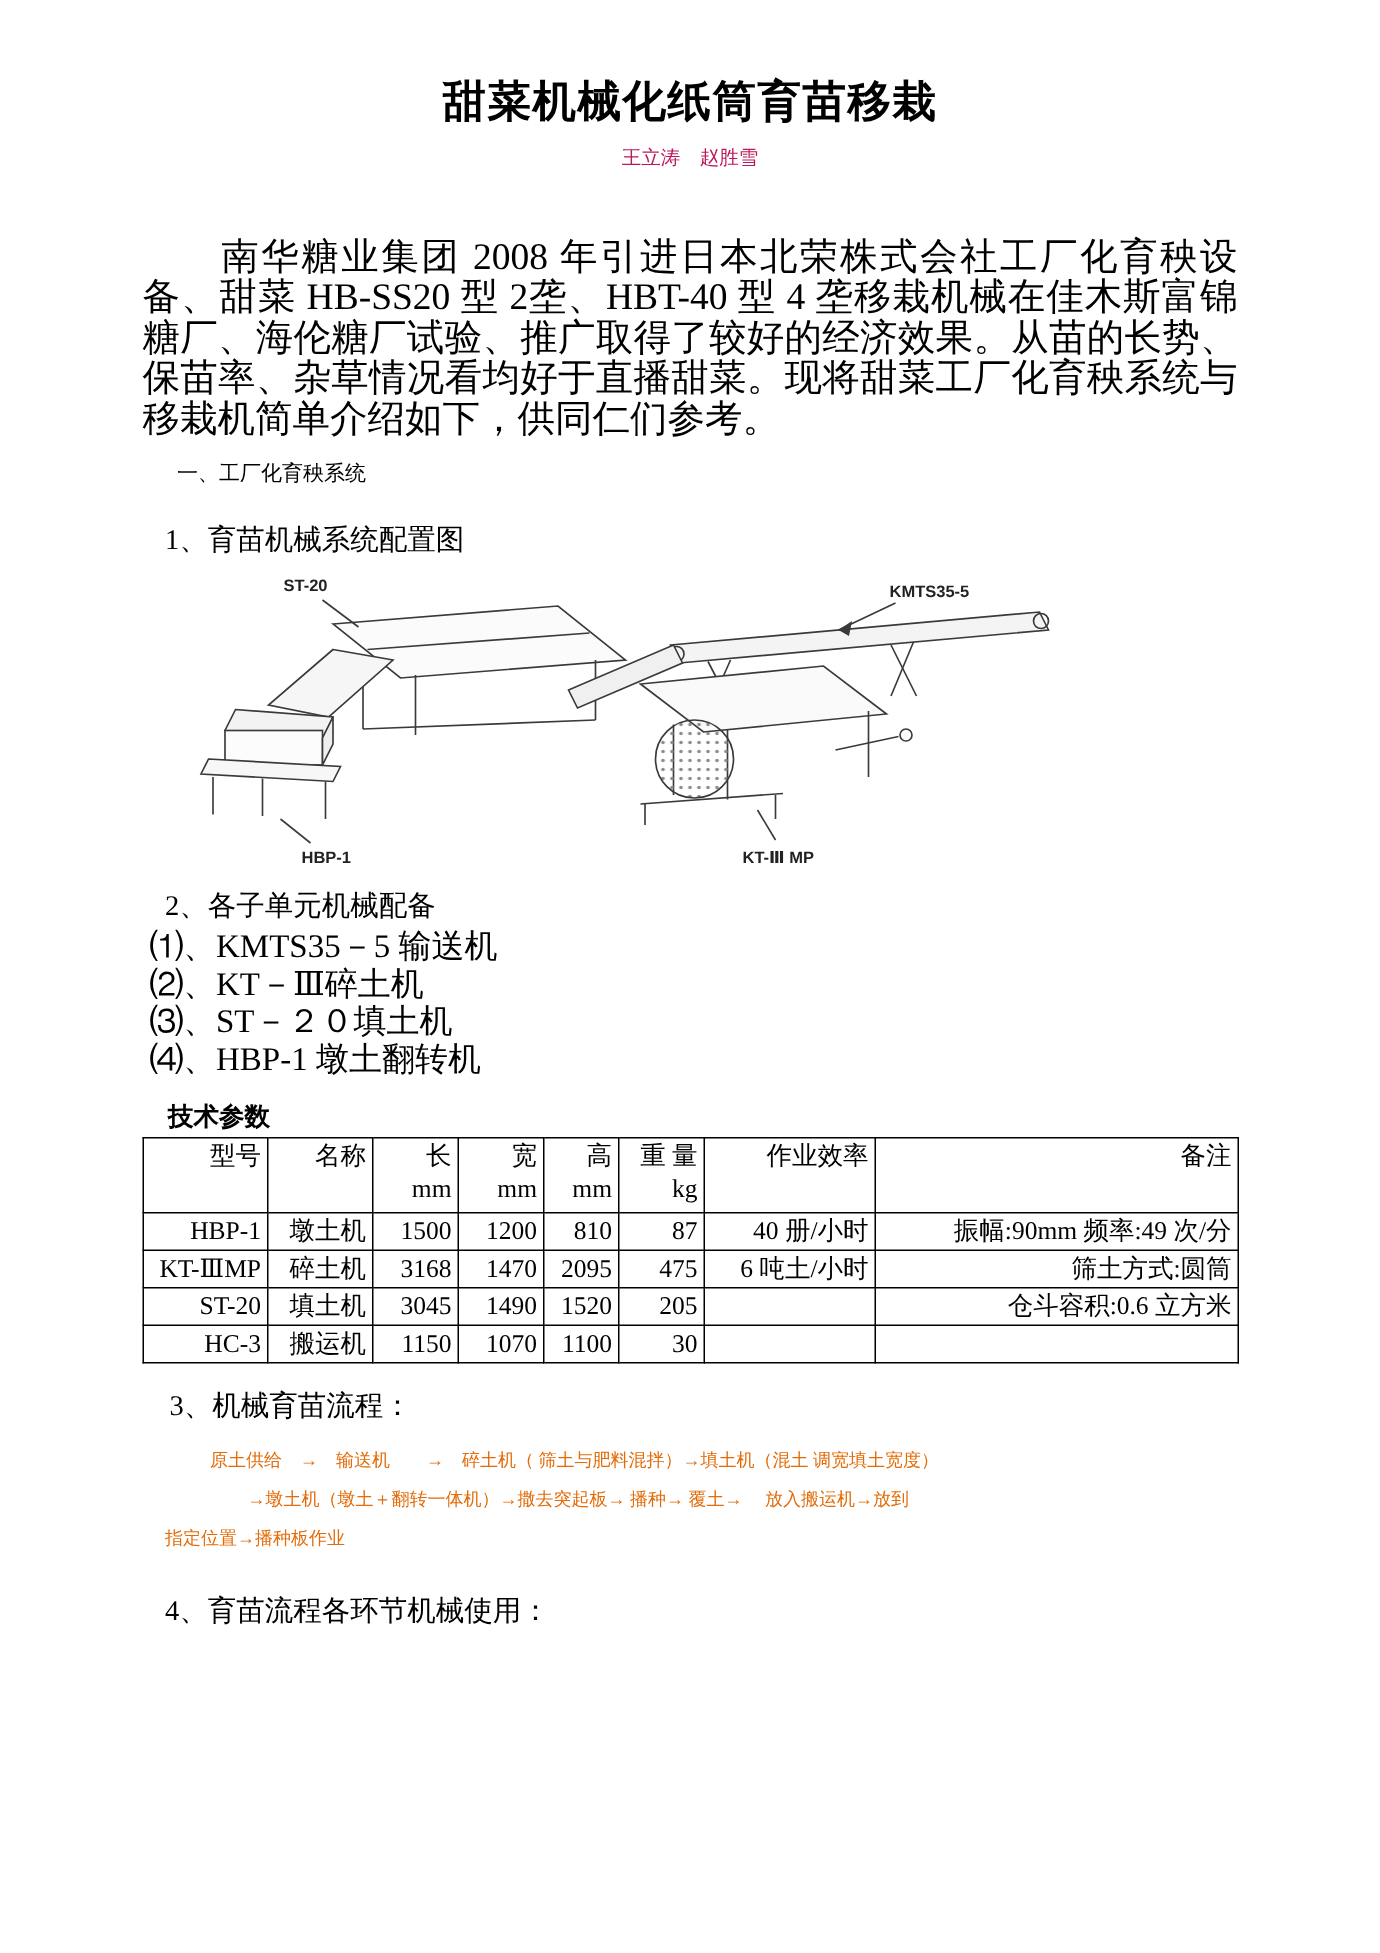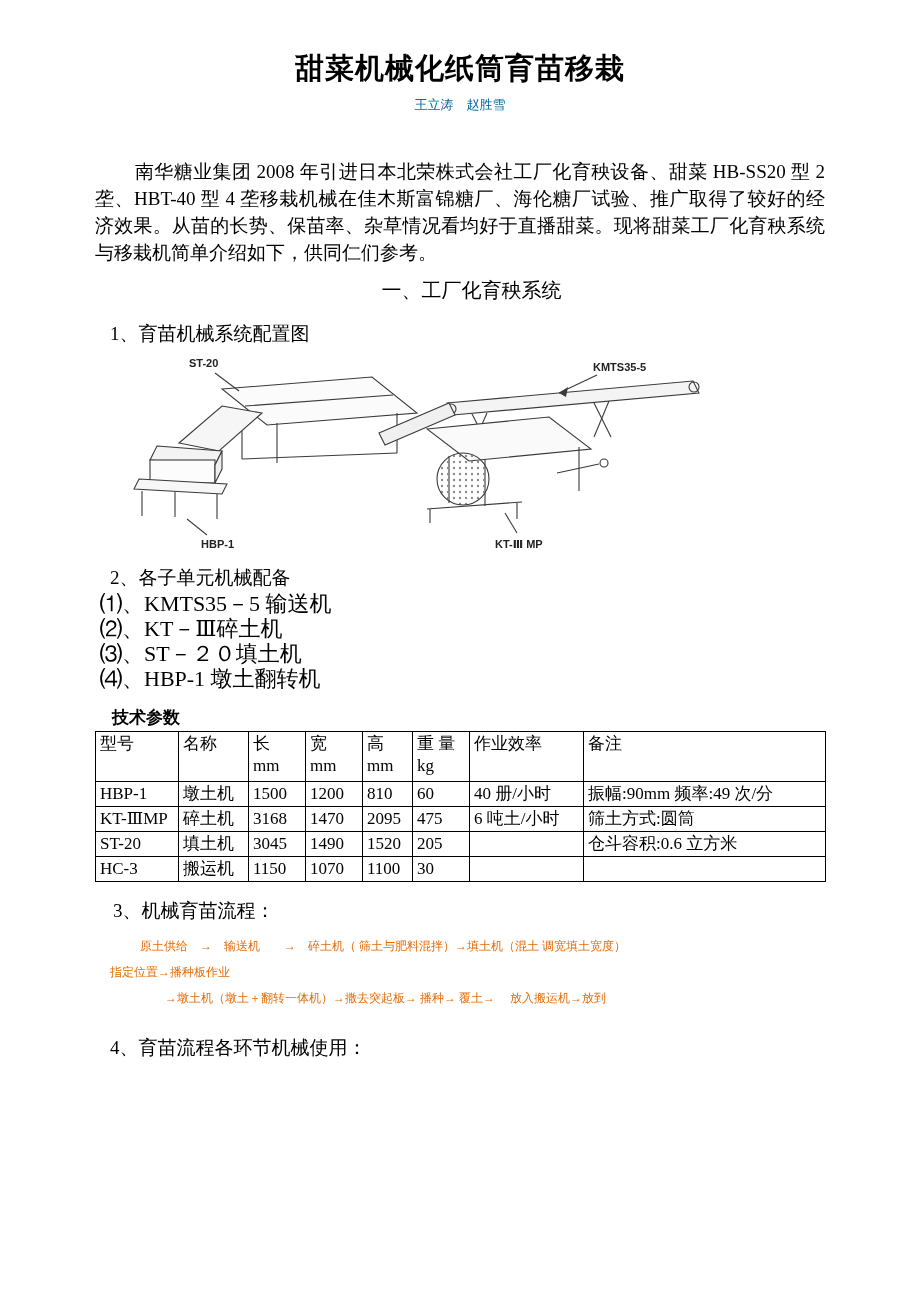--- a/index.html
+++ b/index.html
@@ -18,30 +18,30 @@
     text-align: center;
     font-size: 29px;
     font-weight: bold;
     letter-spacing: 1px;
     line-height: 40px;
   }
   .authors {
     margin-top: 8px;
     text-align: center;
     font-size: 13px;
-    color: #0369a1;
+    color: #be185d;
   }
   .intro {
     margin-top: 44px;
-    font-size: 19px;
+    font-size: 25px;
     line-height: 27px;
     text-align: justify;
     text-indent: 2.1em;
   }
-  .heading-1 { margin-top: 11px; font-size: 20px; line-height: 26px; padding-left: 23px; text-align: center; }
+  .heading-1 { margin-top: 11px; font-size: 14px; line-height: 26px; padding-left: 23px; }
   .numbered  { font-size: 19px; line-height: 26px; padding-left: 15px; }
   .item-1 { margin-top: 18px; }
   .item-3 { margin-top: 16px; padding-left: 18px; }
   .item-4 { margin-top: 24px; }
 
   .diagram { margin-top: 4px; height: 202px; }
   .diagram svg { display: block; margin-left: 32px; }
   .dlabel {
     font-family: "Liberation Sans", "DejaVu Sans", sans-serif;
     font-size: 11px; font-weight: bold; fill: #222;
@@ -60,21 +60,21 @@
   table.spec-table {
     margin-top: 2px;
     width: 730px;
     border-collapse: collapse;
     table-layout: fixed;
     font-size: 17px;
   }
   table.spec-table th, table.spec-table td {
     border: 1px solid #000;
     font-weight: normal;
-    text-align: left;
+    text-align: right;
     vertical-align: top;
     padding: 1px 4px;
     line-height: 22px;
     overflow: hidden;
     white-space: nowrap;
   }
   table.spec-table th { white-space: pre-line; height: 50px; }
   table.spec-table td { height: 25px; }
 
   .flow { margin-top: 9px; }
@@ -198,21 +198,21 @@
  kg</th>
       <th>作业效率</th>
       <th>备注</th>
     </tr>
     <tr>
       <td>HBP-1</td>
       <td>墩土机</td>
       <td>1500</td>
       <td>1200</td>
       <td>810</td>
-      <td>60</td>
+      <td>87</td>
       <td>40 册/小时</td>
       <td>振幅:90mm 频率:49 次/分</td>
     </tr>
     <tr>
       <td>KT-ⅢMP</td>
       <td>碎土机</td>
       <td>3168</td>
       <td>1470</td>
       <td>2095</td>
       <td>475</td>
@@ -239,19 +239,19 @@
       <td></td>
       <td></td>
     </tr>
   </tbody>
     </table>
 
   <div class="numbered item-3">3、机械育苗流程：</div>
 
   <div class="flow">
     <div class="flow-line fl0">原土供给　→　输送机　　→　碎土机（ 筛土与肥料混拌）→填土机（混土 调宽填土宽度）</div>
+    <div class="flow-line fl1">→墩土机（墩土＋翻转一体机）→撒去突起板→ 播种→ 覆土→　 放入搬运机→放到</div>
     <div class="flow-line fl2">指定位置→播种板作业</div>
-    <div class="flow-line fl1">→墩土机（墩土＋翻转一体机）→撒去突起板→ 播种→ 覆土→　 放入搬运机→放到</div>
   </div>
 
   <div class="numbered item-4">4、育苗流程各环节机械使用：</div>
 
 </div>
 
 </body></html>

